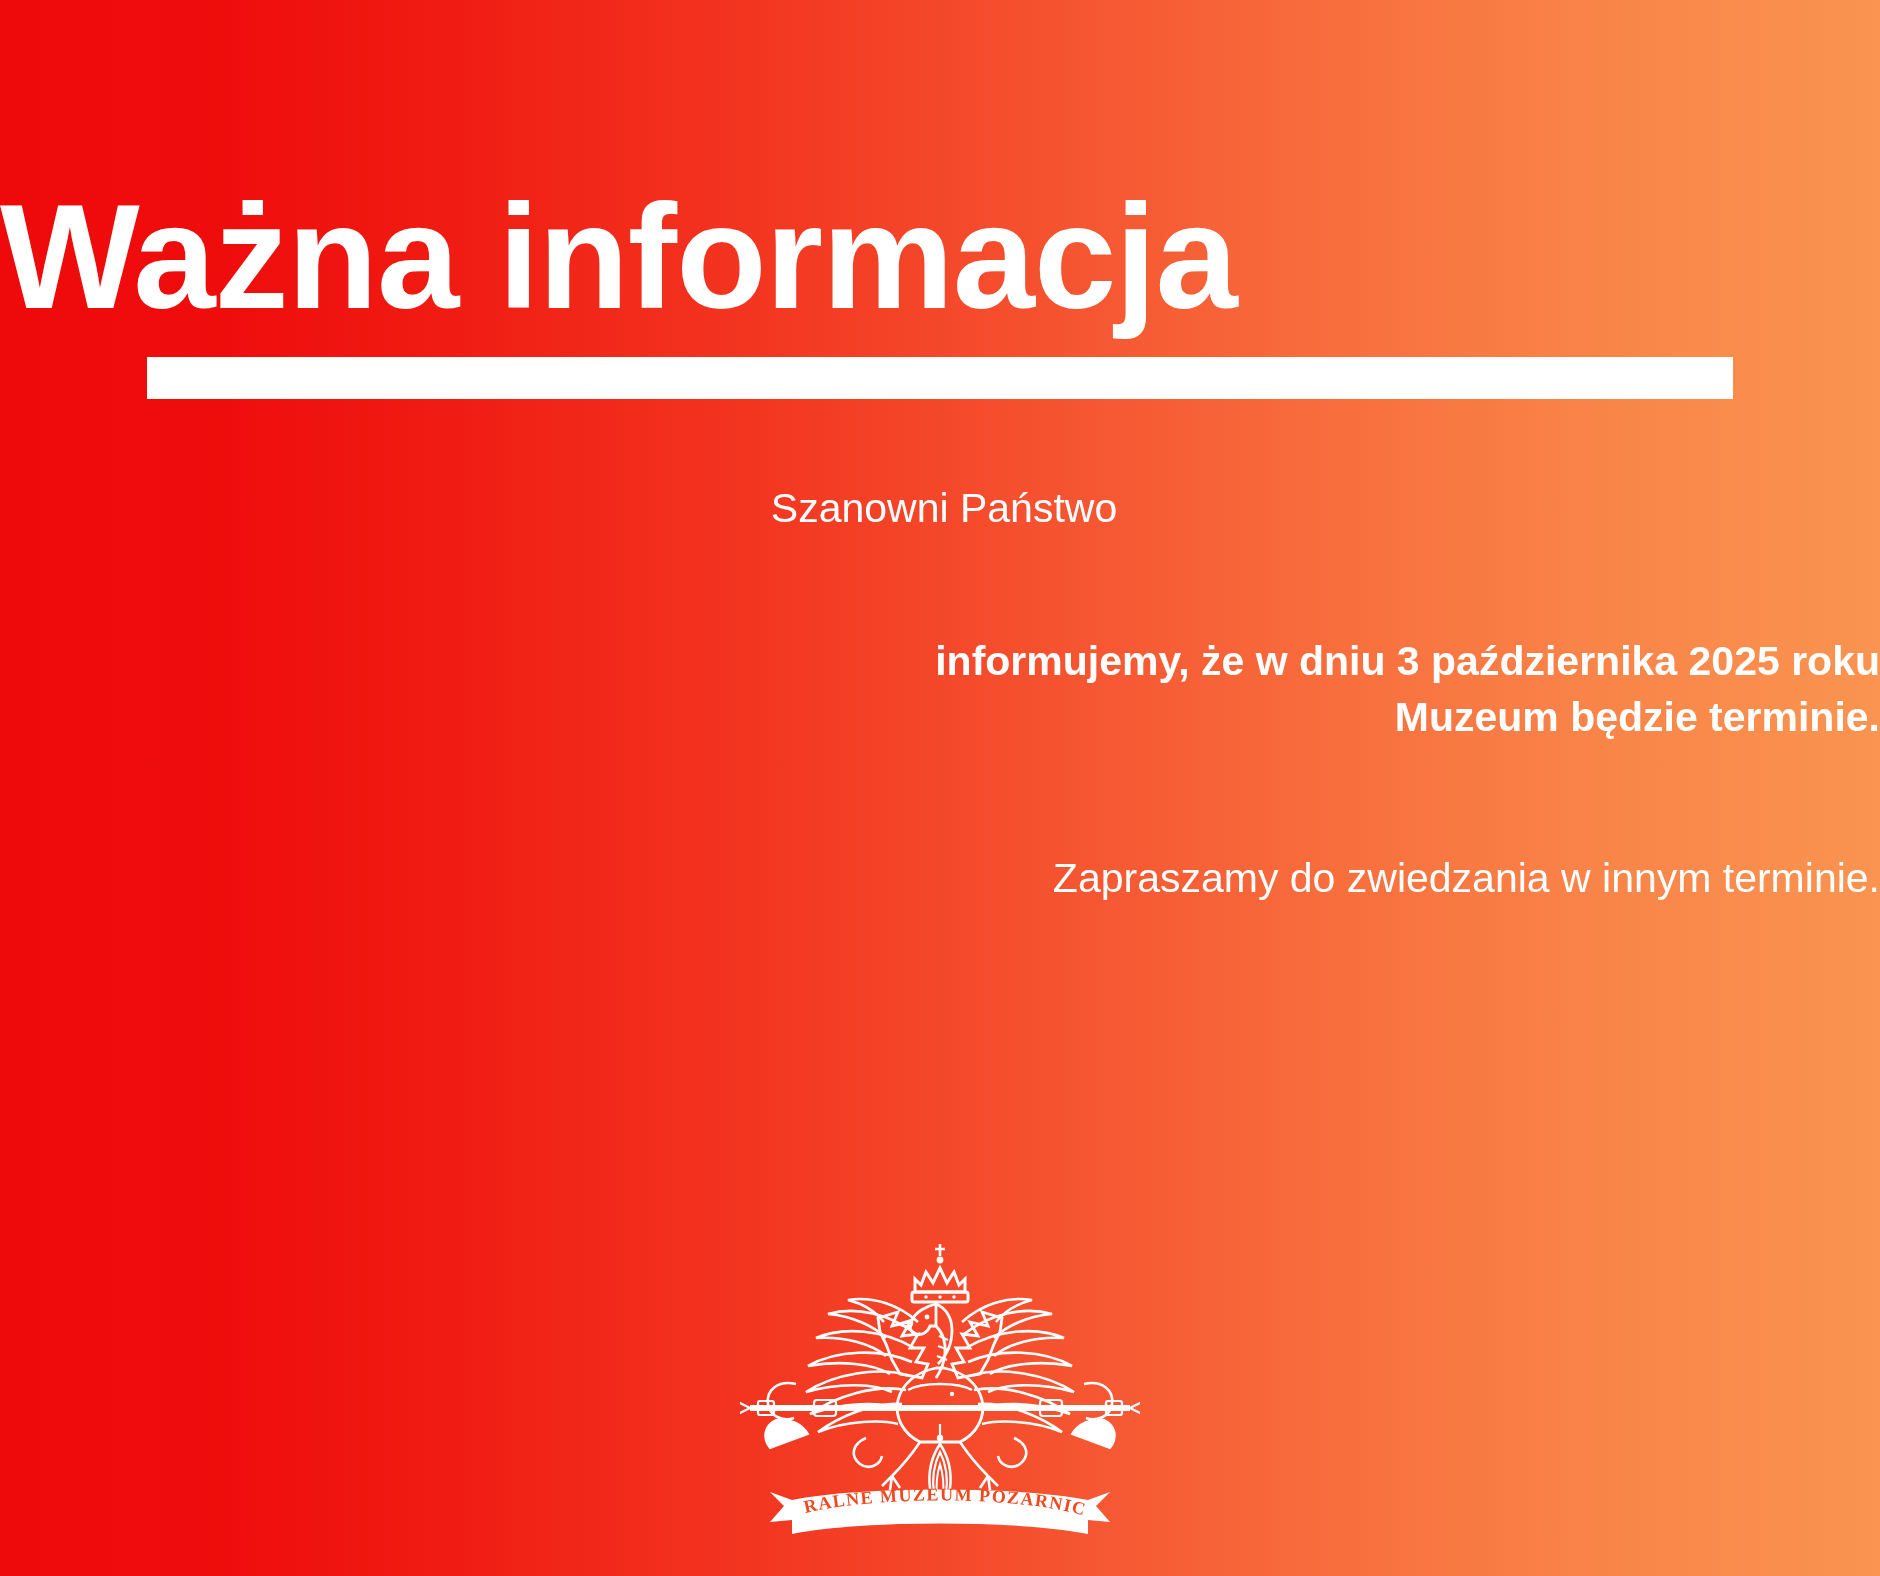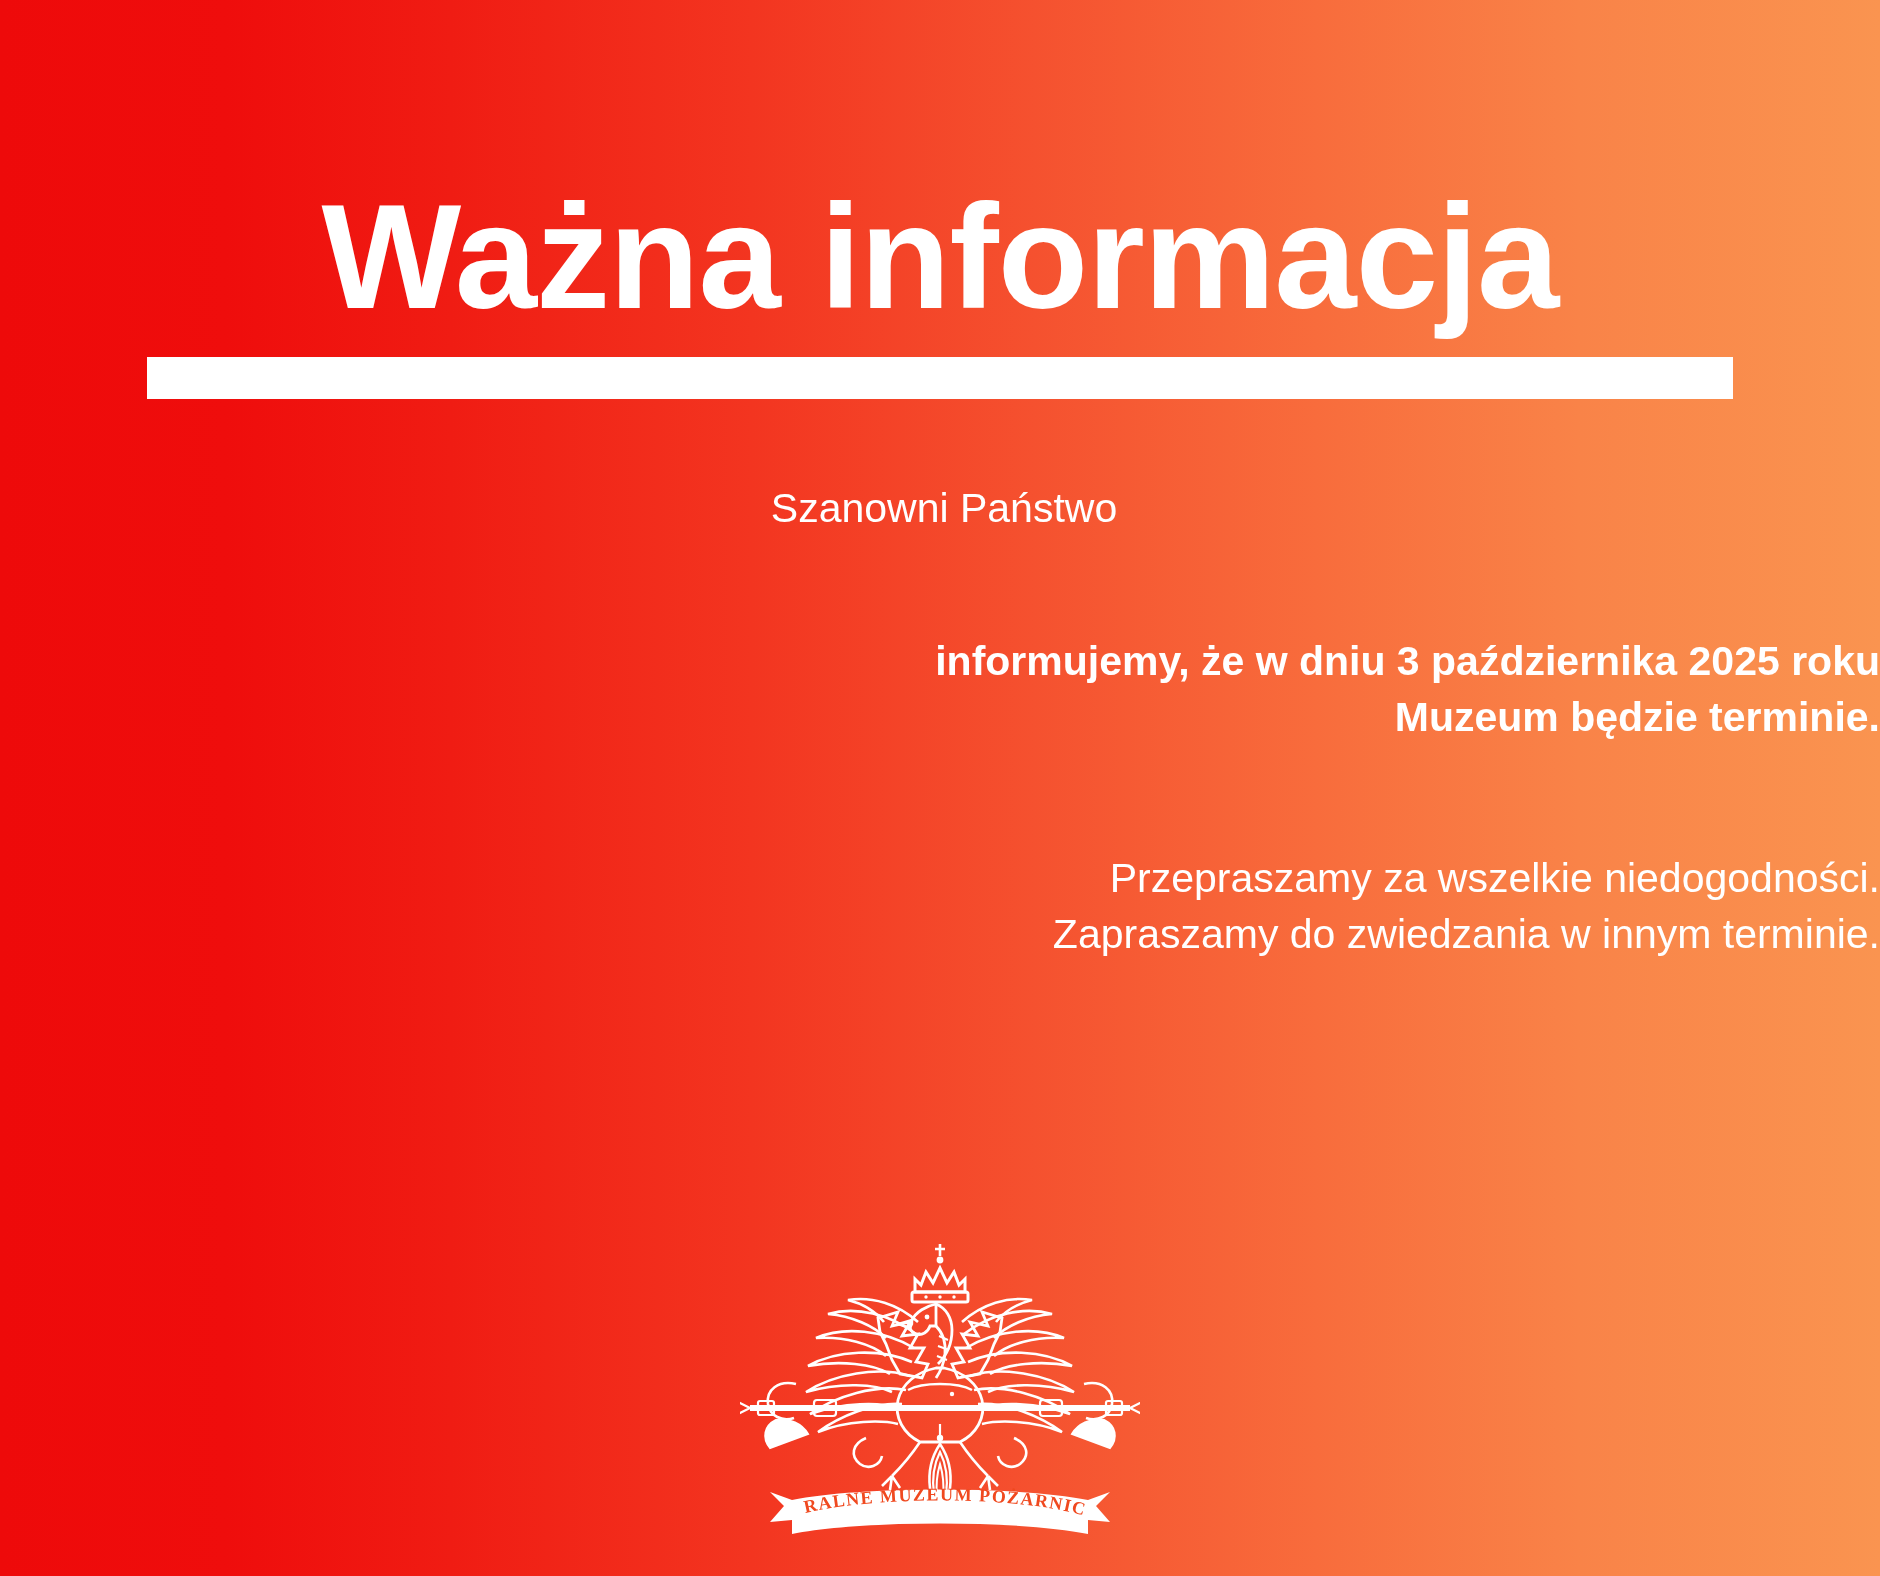--- a/index.html
+++ b/index.html
@@ -30,21 +30,21 @@
         #fa9450 100%);
     overflow: hidden;
   }
 
   
   .title-wrap {
     position: absolute;
     left: 0;
     right: 0;
     top: 78px;
-    text-align: center;
+    text-align: left;
   }
   .title {
     display: inline-block;
     color: #ffffff;
     font-family: "Liberation Sans", sans-serif;
     font-weight: 700;
     font-size: 148px;
     line-height: 1.08;
     letter-spacing: -1px;
     white-space: nowrap;
@@ -126,21 +126,20 @@
     <div class="spacer-1"></div>
 
     <div class="para bold">
       <span class="line">informujemy, że w dniu 3 października 2025 roku</span>
       <span class="line">Muzeum będzie terminie.</span>
     </div>
 
     <div class="spacer-2"></div>
 
     <div class="para">
-      <span class="line">Przepraszamy za wszelkie niedogodności.</span>
       <span class="line">Zapraszamy do zwiedzania w innym terminie.</span>
     </div>
 
   </div>
 
   <div class="emblem-wrap">
     <div class="emblem">
       <svg viewBox="0 0 400 320" xmlns="http://www.w3.org/2000/svg" aria-hidden="true">
         <g fill="#ffffff" stroke="#ffffff">
 

